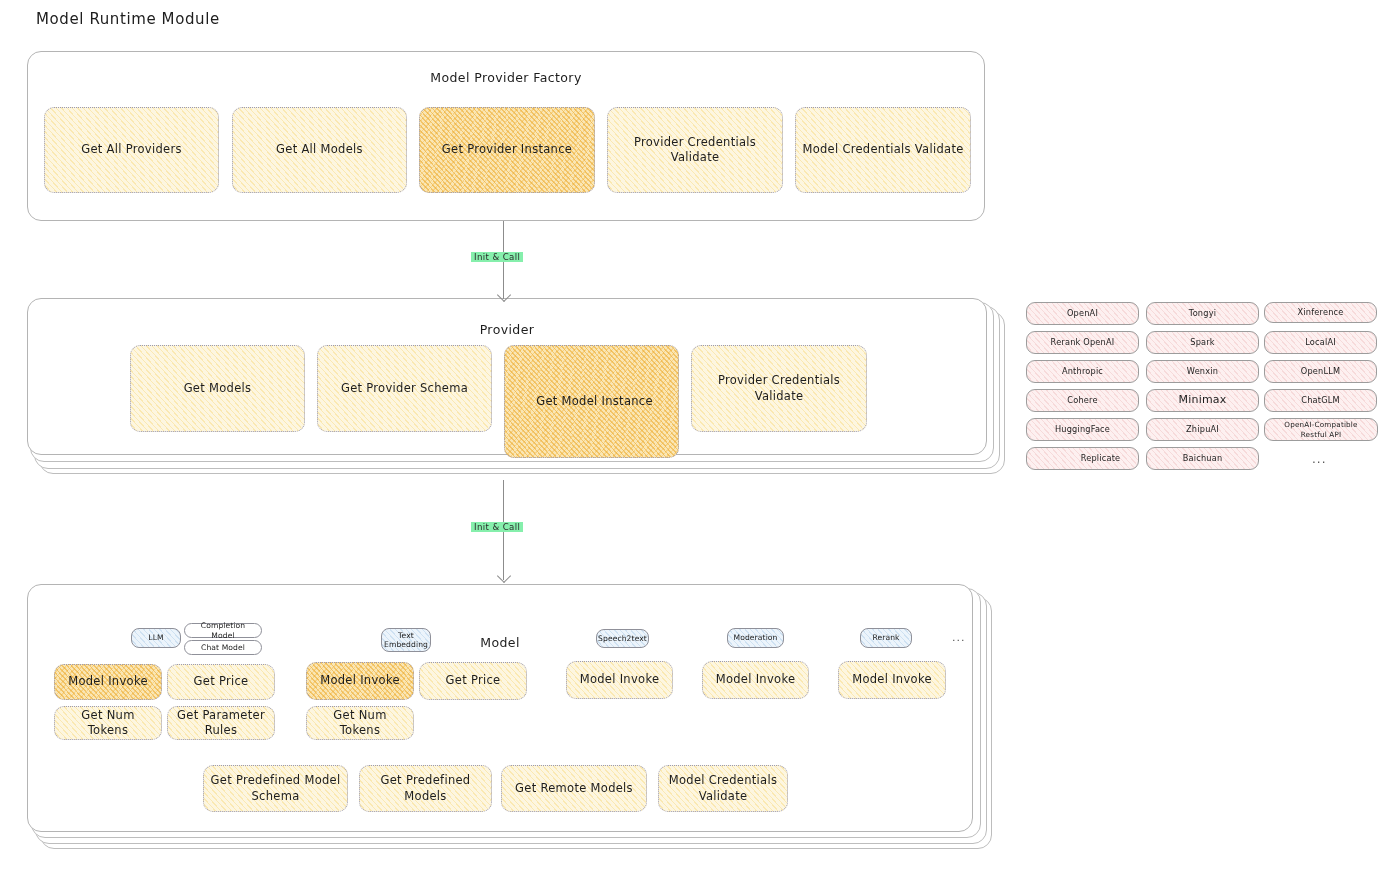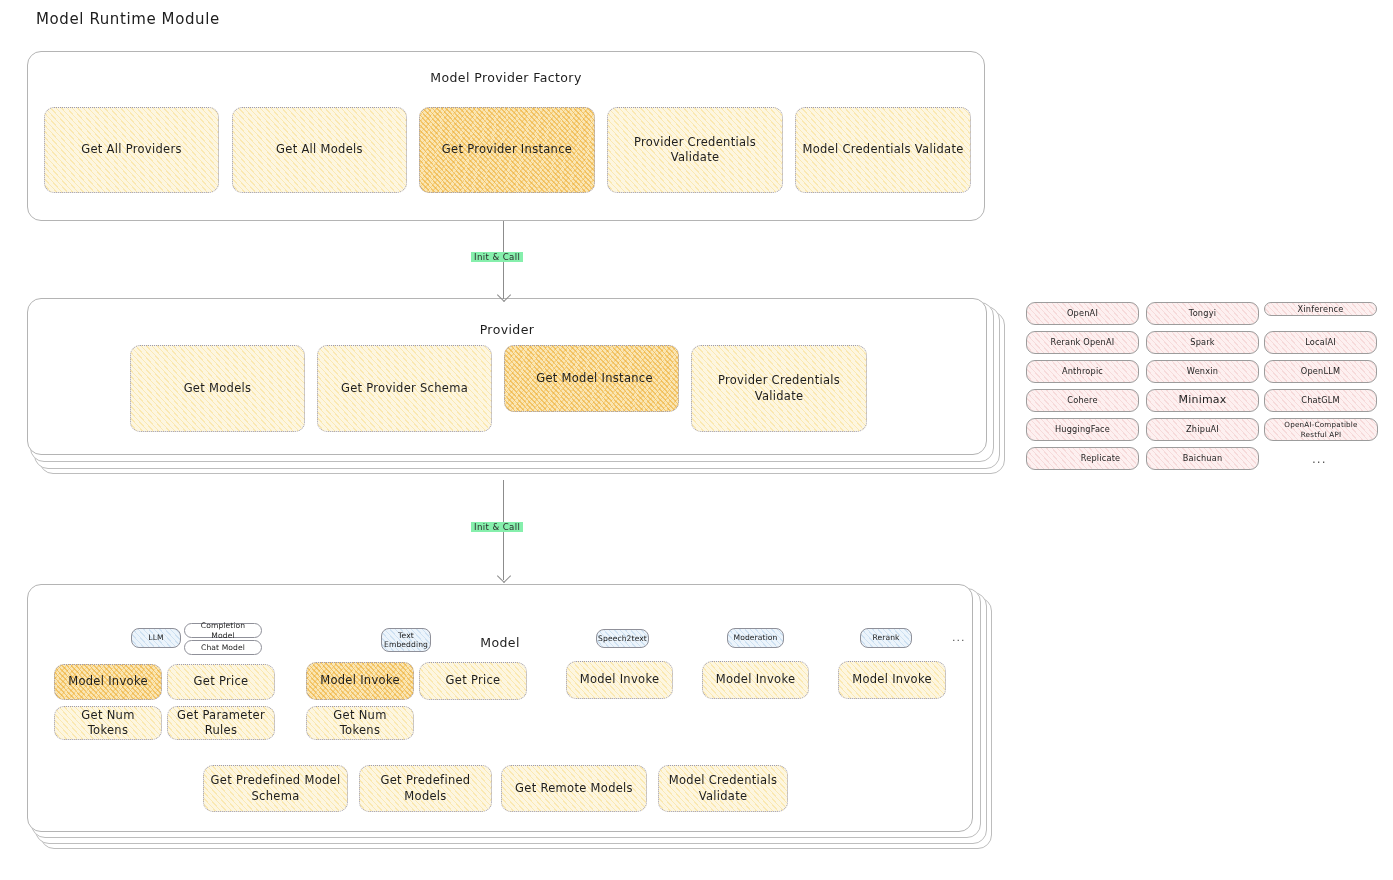--- a/index.html
+++ b/index.html
@@ -159,35 +159,35 @@
   </div>
 
   <div id="dynamic-layer">
       <div class="sbox y" style="left: 44px; top: 107px; width: 175px; height: 86px;">Get All Providers</div>
       <div class="sbox y" style="left: 232px; top: 107px; width: 175px; height: 86px;">Get All Models</div>
       <div class="sbox o" style="left: 419px; top: 107px; width: 176px; height: 86px;">Get Provider Instance</div>
       <div class="sbox y" style="left: 607px; top: 107px; width: 176px; height: 86px;">Provider Credentials Validate</div>
       <div class="sbox y" style="left: 795px; top: 107px; width: 176px; height: 86px;">Model Credentials Validate</div>
       <div class="sbox y" style="left: 130px; top: 345px; width: 175px; height: 87px;">Get Models</div>
       <div class="sbox y" style="left: 317px; top: 345px; width: 175px; height: 87px;">Get Provider Schema</div>
-      <div class="sbox o" style="left: 504px; top: 345px; width: 175px; height: 67px; padding-left: 12px;">Get Model Instance</div>
+      <div class="sbox o" style="left: 504px; top: 345px; width: 175px; height: 113px; padding-left: 12px;">Get Model Instance</div>
       <div class="sbox y" style="left: 691px; top: 345px; width: 176px; height: 87px;">Provider Credentials Validate</div>
       <div class="sbox p" style="left: 1026px; top: 302px; width: 113px; height: 23px; font-size: 8.2px;">OpenAI</div>
       <div class="sbox p" style="left: 1026px; top: 331px; width: 113px; height: 23px; font-size: 8.2px;">Rerank OpenAI</div>
       <div class="sbox p" style="left: 1026px; top: 360px; width: 113px; height: 23px; font-size: 8.2px;">Anthropic</div>
       <div class="sbox p" style="left: 1026px; top: 389px; width: 113px; height: 23px; font-size: 8.2px;">Cohere</div>
       <div class="sbox p" style="left: 1026px; top: 418px; width: 113px; height: 23px; font-size: 8.2px;">HuggingFace</div>
       <div class="sbox p" style="left: 1026px; top: 447px; width: 113px; height: 23px; font-size: 8.2px; padding-left: 42px;">Replicate</div>
       <div class="sbox p" style="left: 1146px; top: 302px; width: 113px; height: 23px; font-size: 8.2px;">Tongyi</div>
       <div class="sbox p" style="left: 1146px; top: 331px; width: 113px; height: 23px; font-size: 8.2px;">Spark</div>
       <div class="sbox p" style="left: 1146px; top: 360px; width: 113px; height: 23px; font-size: 8.2px;">Wenxin</div>
       <div class="sbox p" style="left: 1146px; top: 389px; width: 113px; height: 23px; font-size: 11px;">Minimax</div>
       <div class="sbox p" style="left: 1146px; top: 418px; width: 113px; height: 23px; font-size: 8.2px;">ZhipuAI</div>
       <div class="sbox p" style="left: 1146px; top: 447px; width: 113px; height: 23px; font-size: 8.2px;">Baichuan</div>
-      <div class="sbox p" style="left: 1264px; top: 302px; width: 113px; height: 14px; font-size: 8.2px;">Xinference</div>
+      <div class="sbox p" style="left: 1264px; top: 302px; width: 113px; height: 21px; font-size: 8.2px;">Xinference</div>
       <div class="sbox p" style="left: 1264px; top: 331px; width: 113px; height: 23px; font-size: 8.2px;">LocalAI</div>
       <div class="sbox p" style="left: 1264px; top: 360px; width: 113px; height: 23px; font-size: 8.2px;">OpenLLM</div>
       <div class="sbox p" style="left: 1264px; top: 389px; width: 113px; height: 23px; font-size: 8.2px;">ChatGLM</div>
       <div class="sbox p" style="left: 1264px; top: 418px; width: 114px; height: 23px; font-size: 7.2px;">OpenAI-Compatible Restful API</div>
       <div class="ellipsis" style="left: 1312px; top: 452px;">...</div>
       <div class="sbox b" style="left: 131px; top: 628px; width: 50px; height: 20px;">LLM</div>
       <div class="sbox w" style="left: 184px; top: 623px; width: 78px; height: 15px;">Completion Model</div>
       <div class="sbox w" style="left: 184px; top: 640px; width: 78px; height: 15px;">Chat Model</div>
       <div class="sbox o" style="left: 54px; top: 664px; width: 108px; height: 36px;">Model Invoke</div>
       <div class="sbox y" style="left: 167px; top: 664px; width: 108px; height: 36px;">Get Price</div>

